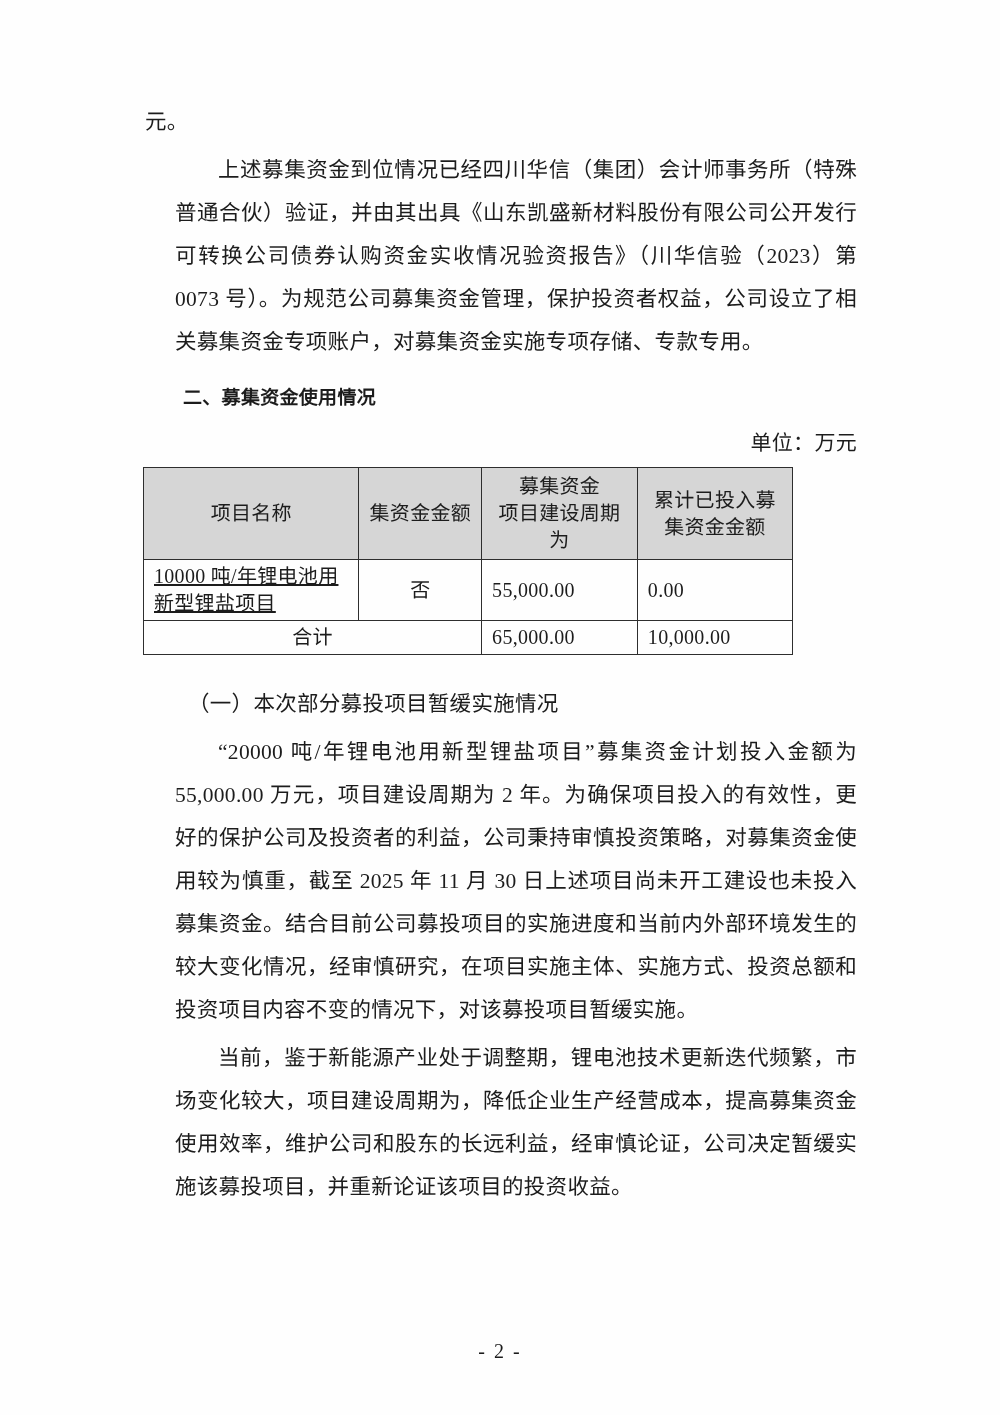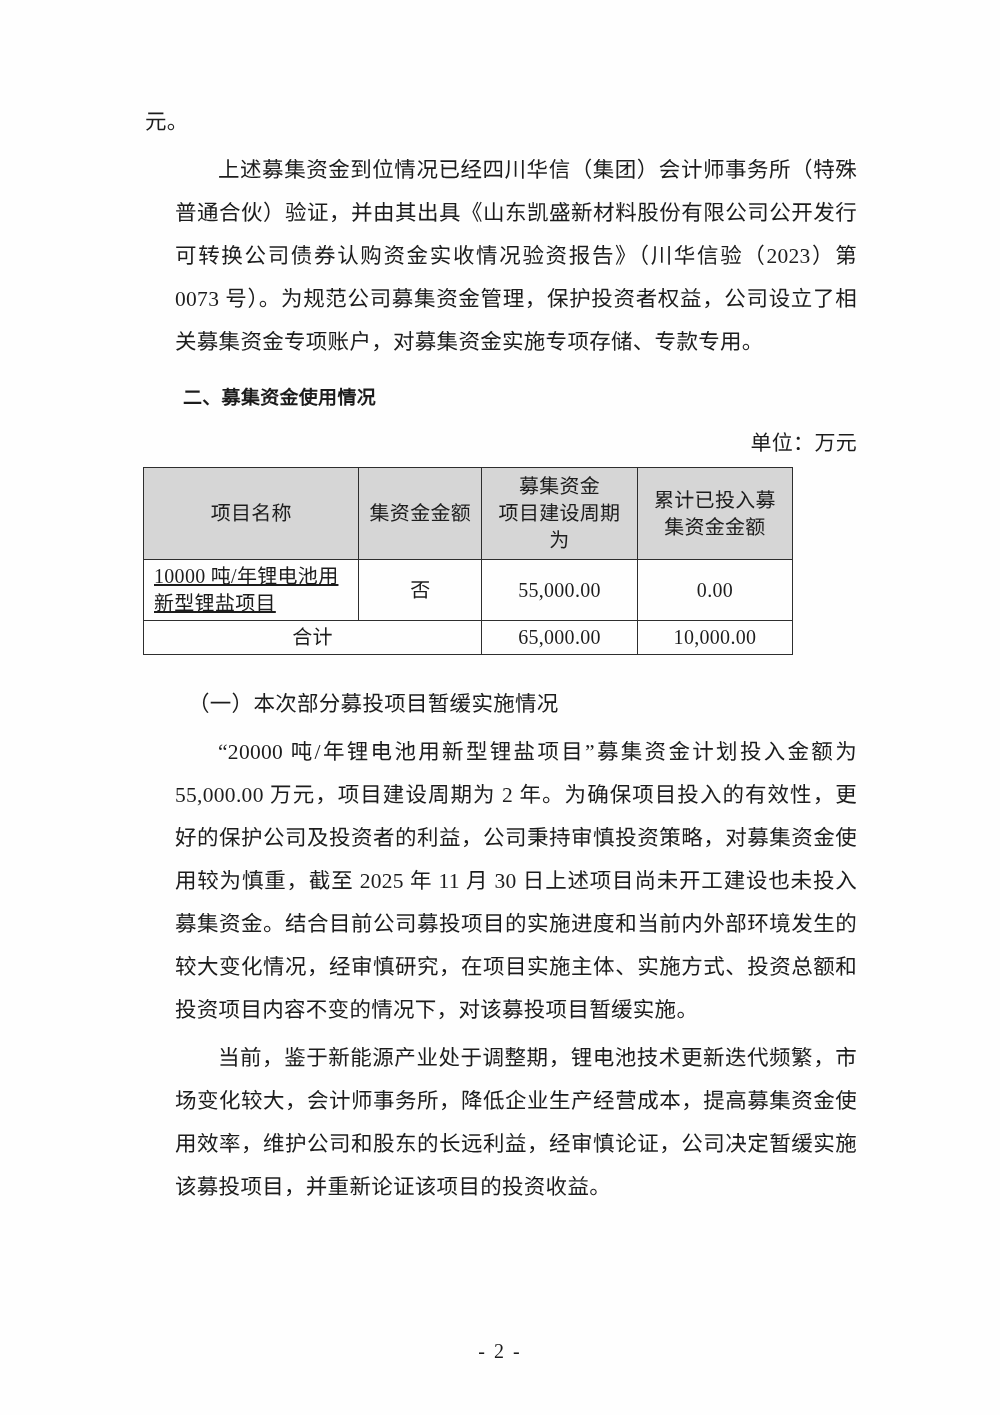--- a/index.html
+++ b/index.html
@@ -64,21 +64,21 @@
   table.fund-table th {
     background: #d6d6d6;
     text-align: center;
     white-space: pre-line;
     padding-top: 5px;
     padding-bottom: 5px;
   }
   table.fund-table tbody td { padding-top: 3px; padding-bottom: 3px; }
   .cell-left   { text-align: left; text-decoration: underline; }
   .cell-center { text-align: center; }
-  .cell-right  { text-align: center; }
+  .cell-right  { text-align: left; }
   .page-number {
     position: absolute;
     left: 0;
     right: 0;
     bottom: 52px;
     text-align: center;
     font-size: 20px;
     line-height: 24px;
     letter-spacing: 2px;
   }
@@ -131,17 +131,17 @@
   </table>
 
   <div class="spacer-after-table"></div>
 
 
   <p class="sub-heading">（一）本次部分募投项目暂缓实施情况</p>
 
   <p class="body-text indent">“20000 吨/年锂电池用新型锂盐项目”募集资金计划投入金额为 55,000.00 万元，项目建设周期为 2 年。为确保项目投入的有效性，更好的保护公司及投资者的利益，公司秉持审慎投资策略，对募集资金使用较为慎重，截至 2025 年 11 月 30 日上述项目尚未开工建设也未投入募集资金。结合目前公司募投项目的实施进度和当前内外部环境发生的较大变化情况，经审慎研究，在项目实施主体、实施方式、投资总额和投资项目内容不变的情况下，对该募投项目暂缓实施。</p>
 
 
-  <p class="body-text indent">当前，鉴于新能源产业处于调整期，锂电池技术更新迭代频繁，市场变化较大，会计师事务所，降低企业生产经营成本，提高募集资金使用效率，维护公司和股东的长远利益，经审慎论证，公司决定暂缓实施该募投项目，并重新论证该项目的投资收益。</p>
+  <p class="body-text indent">当前，鉴于新能源产业处于调整期，锂电池技术更新迭代频繁，市场变化较大，项目建设周期为，降低企业生产经营成本，提高募集资金使用效率，维护公司和股东的长远利益，经审慎论证，公司决定暂缓实施该募投项目，并重新论证该项目的投资收益。</p>
 
   <div class="page-number">- 2 -</div>
 
 </div>
 
 </body></html>

